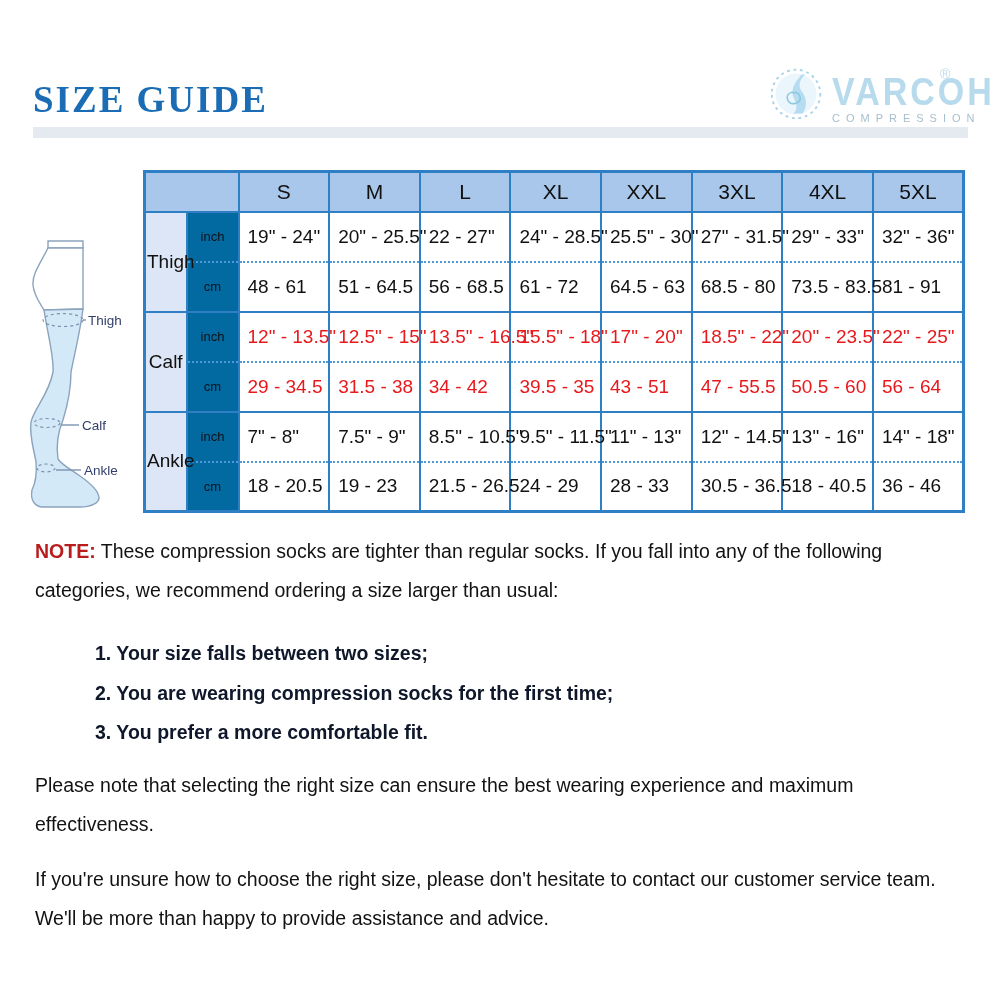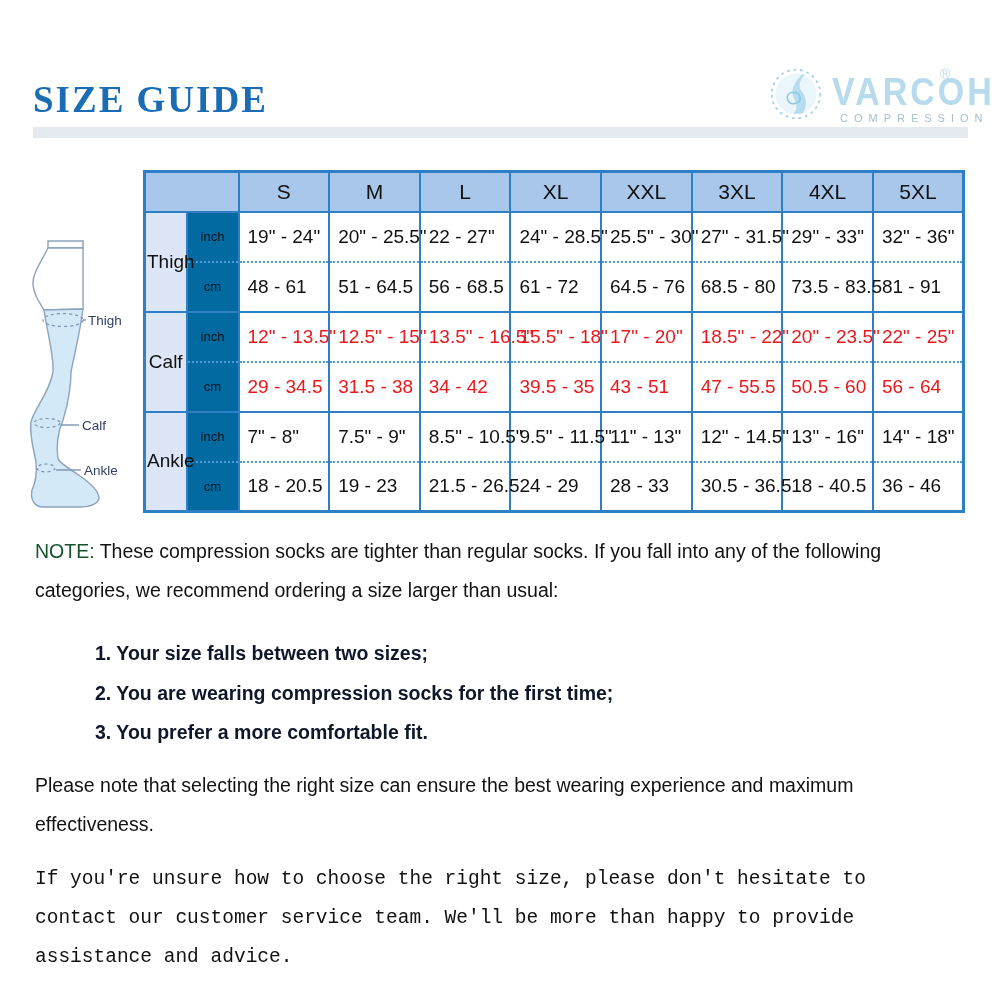--- a/index.html
+++ b/index.html
@@ -9,21 +9,21 @@
   
   .title{position:absolute;left:33px;top:78px;font-family:"Liberation Serif",serif;
          font-weight:700;font-size:37px;letter-spacing:2px;color:#1a6cb4;}
   .title-bar{position:absolute;left:33px;top:127px;width:935px;height:11px;background:#e5e9f0;}
 
   .logo{position:absolute;left:768px;top:64px;width:210px;height:62px;}
   .logo-icon{position:absolute;left:0;top:2px;}
   .logo-text{position:absolute;left:64px;top:6px;font-weight:700;font-size:34px;
              letter-spacing:3px;color:#b7daec;transform:scaleY(1.12);transform-origin:top left;white-space:nowrap;}
   .logo-reg{position:absolute;left:172px;top:2px;font-size:14px;color:#b7daec;font-weight:400;}
-  .logo-sub{position:absolute;left:72px;top:48px;font-size:11px;letter-spacing:6px;color:#a6bfcd;white-space:nowrap;text-align:right;}
+  .logo-sub{position:absolute;left:64px;top:48px;font-size:11px;letter-spacing:6px;color:#a6bfcd;white-space:nowrap;text-align:right;}
 
   
   .size-table{position:absolute;left:143px;top:170px;width:822px;border-collapse:collapse;
               table-layout:fixed;border:3px solid #2e7fc4;}
   .size-table th,.size-table td{border-left:2px solid #2e7fc4;border-right:2px solid #2e7fc4;
               text-align:center;vertical-align:middle;font-weight:400;}
   .size-table thead tr{height:40px;}
   .size-table tbody tr{height:50px;}
   .size-table thead th{background:#a9c7ea;font-size:21px;color:#111;border-bottom:2px solid #2e7fc4;}
   .part-label{background:#dce6f6;font-size:19px;color:#111;border-bottom:2px solid #2e7fc4;}
@@ -32,24 +32,24 @@
   .row-inch td{border-bottom:2px dotted #4f9ada;}
   .row-cm td{border-bottom:2px solid #2e7fc4;}
   .highlight .val{color:#e8191c;}
 
   
   .leg-diagram{position:absolute;left:20px;top:222px;}
 
   
   .para{position:absolute;left:35px;width:900px;font-size:19.5px;line-height:39px;color:#121212;}
   .note-para{top:532px;}
-  .note-label{color:#14532d;font-weight:400;}
+  .note-label{color:#b91c1c;font-weight:700;}
   .list{position:absolute;left:95px;top:634px;font-size:19.5px;line-height:39.5px;color:#0f172a;font-weight:bold;}
   .p1{top:766px;}
-  .p2{top:860px;width:920px;font-family:Liberation Mono, monospace;}
+  .p2{top:860px;width:920px;}
 </style>
 </head>
 <body>
 
 <div class="page">
 
   <div class="title">SIZE GUIDE</div>
 
   <div class="logo">
     <svg class="logo-icon" width="56" height="56" viewBox="0 0 60 60">
@@ -103,21 +103,21 @@
           <td class="val">27" - 31.5"</td>
           <td class="val">29" - 33"</td>
           <td class="val">32" - 36"</td>
         </tr>
         <tr class="row-cm">
           <td class="unit">cm</td>
           <td class="val">48 - 61</td>
           <td class="val">51 - 64.5</td>
           <td class="val">56 - 68.5</td>
           <td class="val">61 - 72</td>
-          <td class="val">64.5 - 76</td>
+          <td class="val">64.5 - 63</td>
           <td class="val">68.5 - 80</td>
           <td class="val">73.5 - 83.5</td>
           <td class="val">81 - 91</td>
         </tr>
         <tr class="row-inch highlight">
           <th rowspan="2" class="part-label">Calf</th>
           <td class="unit">inch</td>
           <td class="val">12" - 13.5"</td>
           <td class="val">12.5" - 15"</td>
           <td class="val">13.5" - 16.5"</td>

